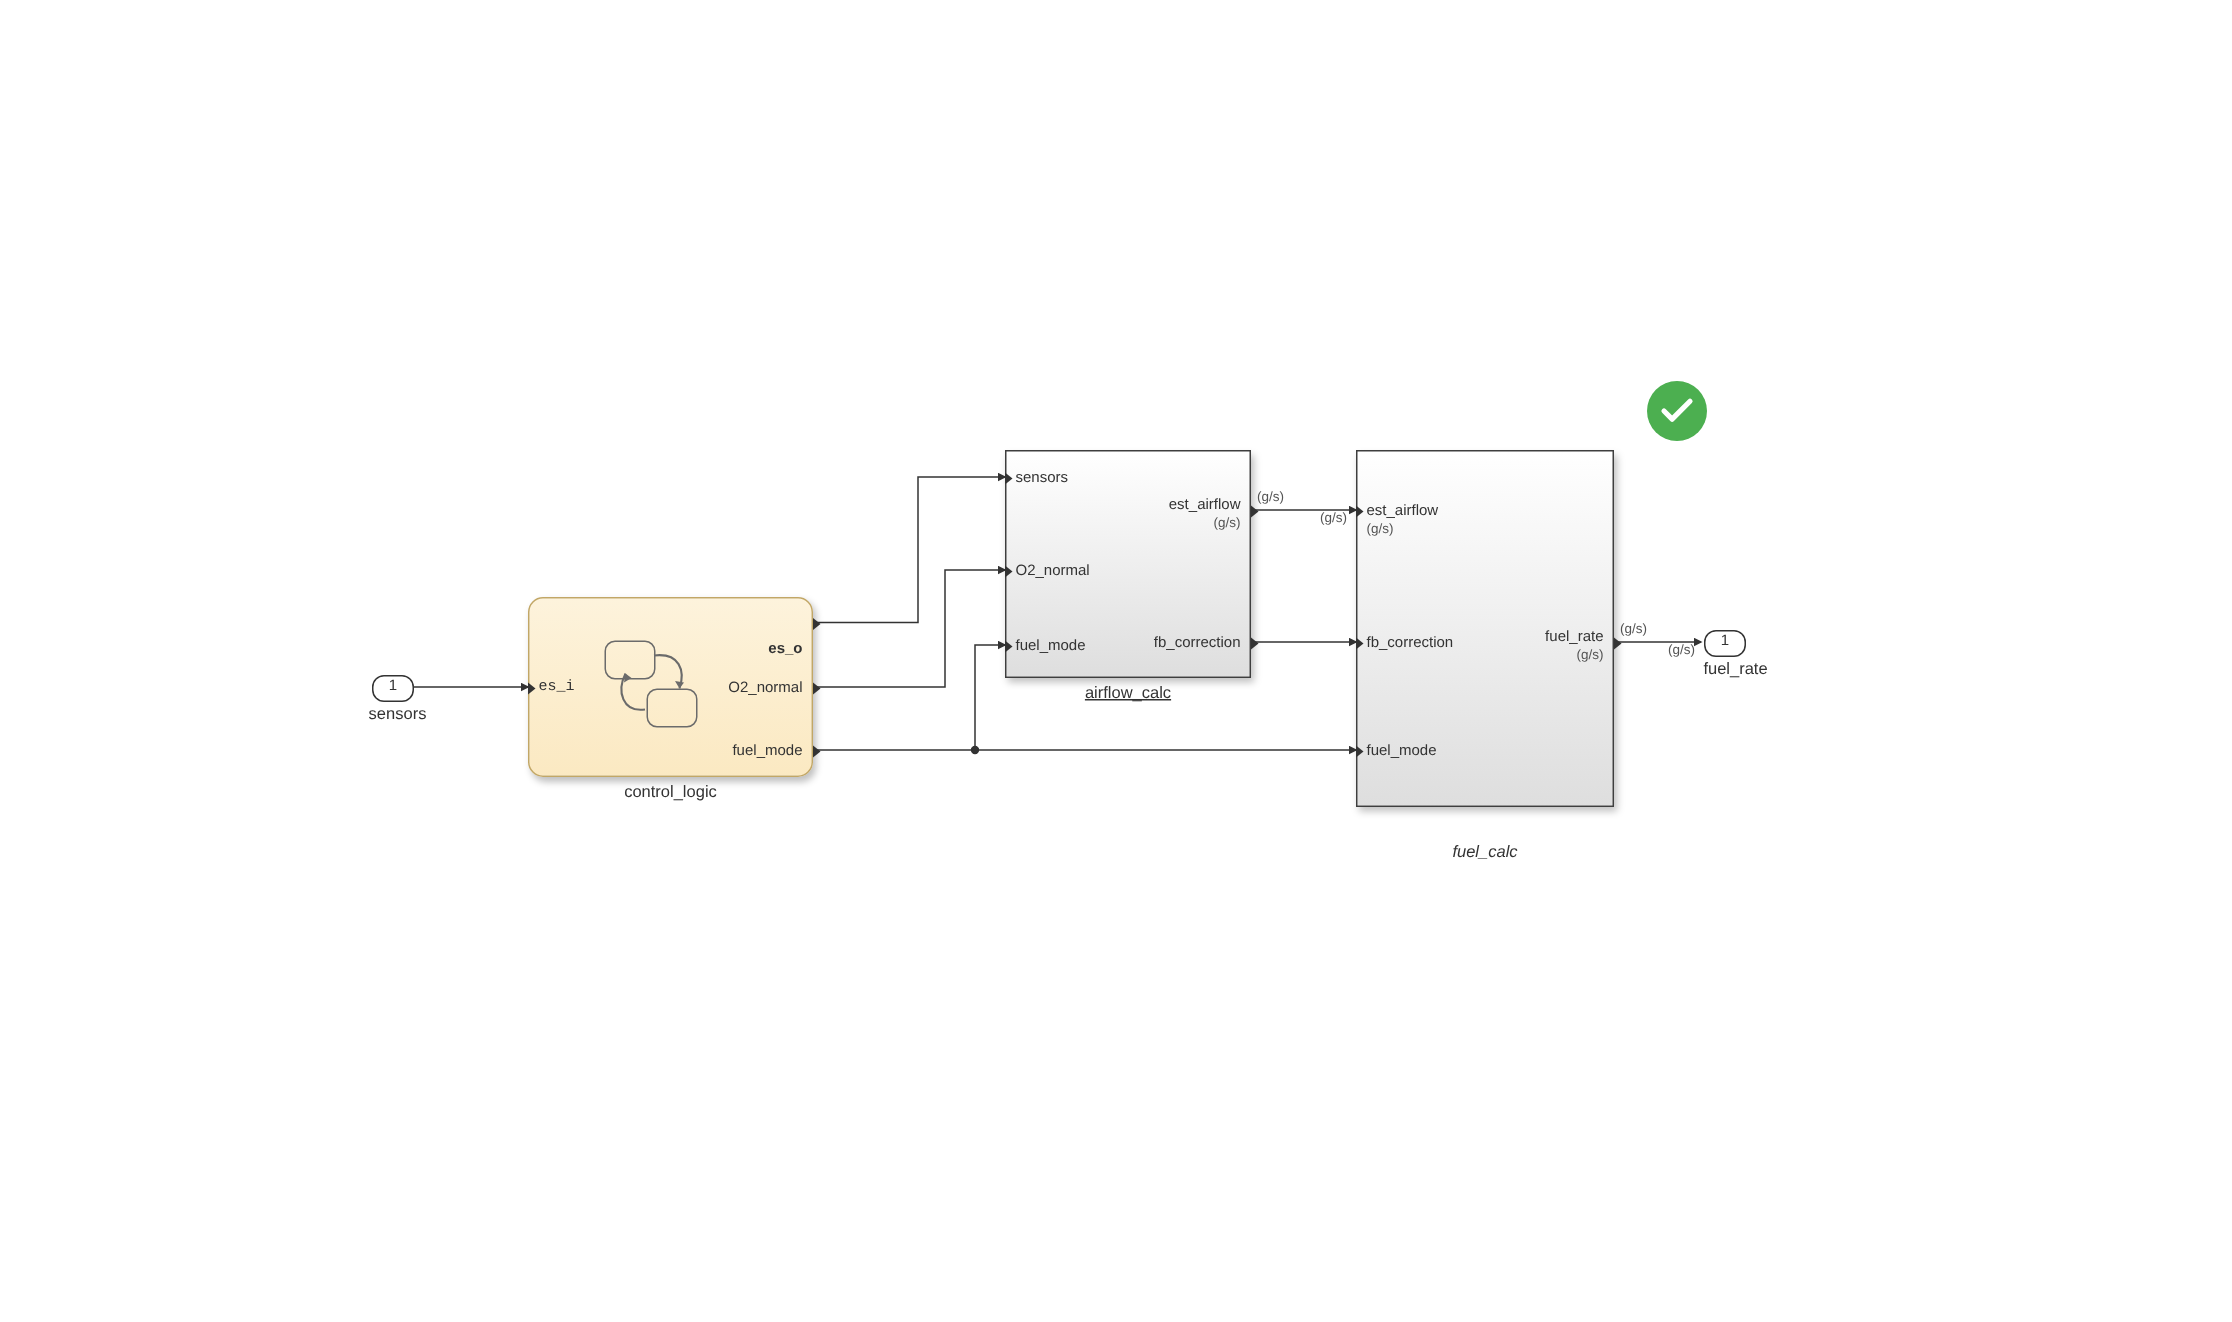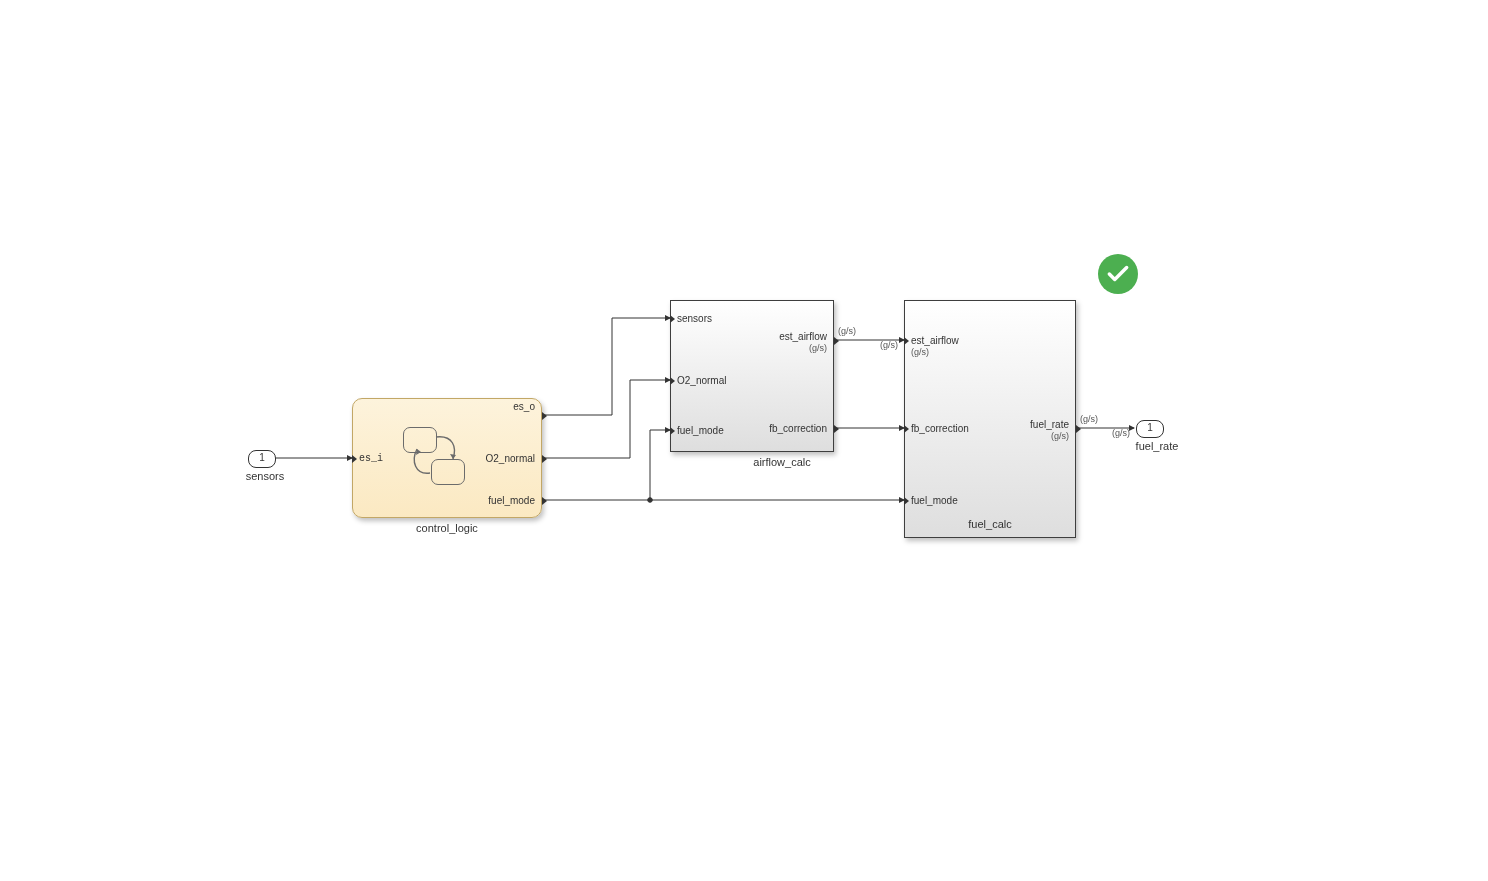--- a/index.html
+++ b/index.html
@@ -141,21 +141,21 @@
     </g>
   </svg>
 
   <div class="inout" style="left:248px; top:450px;">
     <span>1</span>
   </div>
   <div class="block-name" style="left:240px; top:470px; width:50px;">sensors</div>
 
   <div class="block stateflow" style="left:352px; top:398px; width:190px; height:120px;">
     <div class="port-label" style="left:6px; top:54px;font-family:Liberation Mono, monospace;">es_i</div>
-    <div class="port-label" style="right:6px; top:2px;">es_o</div>
+    <div class="port-label" style="right:6px; top:28px;font-weight:bold;">es_o</div>
     <div class="port-label" style="right:6px; top:54px;">O2_normal</div>
     <div class="port-label" style="right:6px; top:96px;">fuel_mode</div>
 
     <div class="sf-inner" style="left:50px; top:28px; width:80px; height:60px;">
       <div class="sf-state" style="left:0px; top:0px; width:32px; height:24px;"></div>
       <div class="sf-state" style="left:28px; top:32px; width:32px; height:24px;"></div>
       <svg style="position:absolute; left:0; top:0; width:80px; height:60px;" viewBox="0 0 80 60">
         <path d="M33 10 C50 8, 54 20, 50 32" fill="none" stroke="#6b6b6b" stroke-width="1.4"></path>
         <path d="M50 32 l-3 -5 l6 1 z" fill="#6b6b6b"></path>
         <path d="M27 46 C12 48, 8 34, 14 22" fill="none" stroke="#6b6b6b" stroke-width="1.4"></path>
@@ -176,39 +176,39 @@
     <div class="port-label" style="left:6px; top:124px;">fuel_mode</div>
     <div class="port-label" style="right:6px; top:30px; text-align:right;">est_airflow</div>
     <div class="unit-label" style="right:6px; top:42px;">(g/s)</div>
     <div class="port-label" style="right:6px; top:122px; text-align:right;">fb_correction</div>
     <div class="port-tick in-tick" style="left:-1px; top:14px;"></div>
     <div class="port-tick in-tick" style="left:-1px; top:76px;"></div>
     <div class="port-tick in-tick" style="left:-1px; top:126px;"></div>
     <div class="port-tick out-tick" style="right:-6px; top:36px;"></div>
     <div class="port-tick out-tick" style="right:-6px; top:124px;"></div>
   </div>
-  <div class="block-name" style="left:700px; top:456px; width:164px;">airflow_calc</div>
+  <div class="block-name" style="left:670px; top:456px; width:164px;text-decoration:underline;">airflow_calc</div>
 
   <div class="unit-label" style="left:838px; top:326px;">(g/s)</div>
   <div class="unit-label" style="left:880px; top:340px;">(g/s)</div>
   <div class="unit-label" style="left:1080px; top:414px;">(g/s)</div>
   <div class="unit-label" style="left:1112px; top:428px;">(g/s)</div>
 
   <div class="block subsystem" style="left:904px; top:300px; width:172px; height:238px;">
     <div class="port-label" style="left:6px; top:34px;">est_airflow</div>
     <div class="unit-label" style="left:6px; top:46px;">(g/s)</div>
     <div class="port-label" style="left:6px; top:122px;">fb_correction</div>
     <div class="port-label" style="left:6px; top:194px;">fuel_mode</div>
     <div class="port-label" style="right:6px; top:118px; text-align:right;">fuel_rate</div>
     <div class="unit-label" style="right:6px; top:130px;">(g/s)</div>
     <div class="port-tick in-tick" style="left:-1px; top:36px;"></div>
     <div class="port-tick in-tick" style="left:-1px; top:124px;"></div>
     <div class="port-tick in-tick" style="left:-1px; top:196px;"></div>
     <div class="port-tick out-tick" style="right:-6px; top:124px;"></div>
   </div>
-  <div class="block-name" style="left:904px; top:518px; width:172px;">fuel_calc</div>
+  <div class="block-name" style="left:904px; top:562px; width:172px;font-style:italic;">fuel_calc</div>
 
   <div class="inout" style="left:1136px; top:420px;">
     <span>1</span>
   </div>
   <div class="block-name" style="left:1122px; top:440px; width:70px;">fuel_rate</div>
 
 </div>
 
 </body></html>

